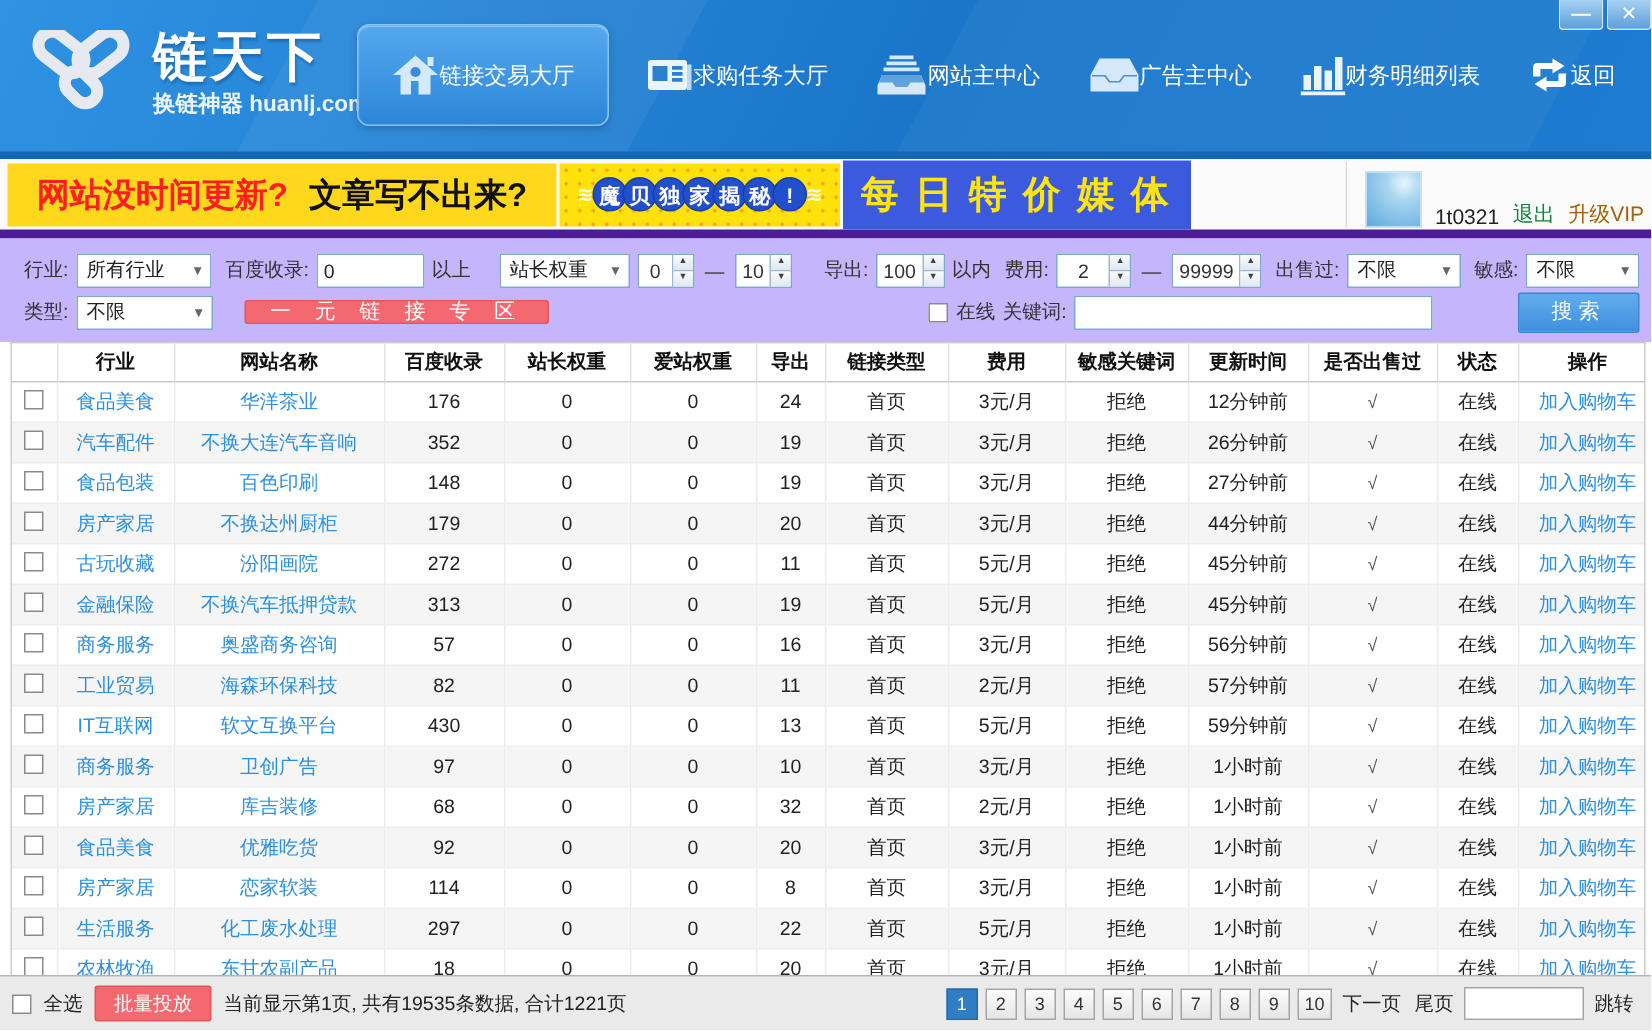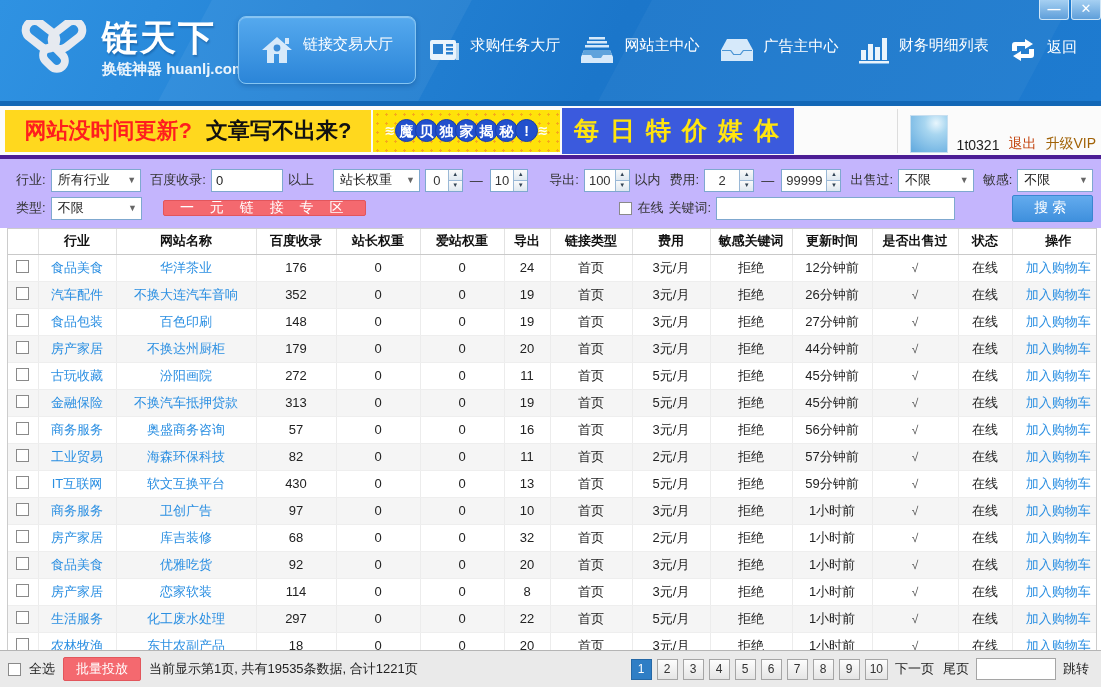--- a/index.html
+++ b/index.html
@@ -11,37 +11,37 @@
   .header .streak{position:absolute;background:rgba(255,255,255,0.055);transform:skewX(-28deg);}
   .header .s1{left:180px;top:-20px;width:260px;height:160px;}
   .header .s2{left:620px;top:-20px;width:420px;height:160px;background:rgba(255,255,255,0.04);}
   .header::after{content:"";position:absolute;left:0;right:0;bottom:0;height:5px;background:#1267b6;}
   .win-controls{position:absolute;top:0;right:0;display:flex;z-index:5;}
   .win-btn{width:30px;height:20px;background:linear-gradient(#a6d0f2,#5f9fda);border:1px solid #cfe6f8;border-top:none;color:#fff;text-align:center;line-height:18px;font-size:13px;font-weight:bold;cursor:pointer;border-radius:0 0 3px 3px;margin-left:2px;}
   .logo{position:absolute;left:18px;top:18px;display:flex;align-items:center;gap:12px;}
   .logo-text .t1{font-size:36px;font-weight:bold;color:#fff;letter-spacing:2px;line-height:40px;text-shadow:1px 2px 2px rgba(0,40,90,.3);}
   .logo-text .t2{font-size:15px;font-weight:bold;color:#eaf4fc;margin-top:2px;}
   .nav{position:absolute;left:238px;right:10px;top:0;height:100px;display:flex;align-items:center;justify-content:space-between;padding-right:6px;}
-  .nav-item{display:flex;align-items:flex-start;gap:10px;color:#fff;font-size:15px;cursor:pointer;padding:6px 8px;white-space:nowrap;}
+  .nav-item{display:flex;align-items:center;color:#fff;font-size:15px;cursor:pointer;padding:6px 8px;white-space:nowrap;}
   .nav-item.active{background:linear-gradient(#55a9ee,#2b85d8);border:1px solid #85c5f2;border-radius:8px;padding:18px 22px;box-shadow:0 2px 5px rgba(0,40,90,.25), inset 0 1px 1px rgba(255,255,255,.35);}
   .nav-icon{display:inline-flex;}
 
   
-  .banner-row{height:53px;background:#fbfbfb;border-bottom:4px solid #4c1d95;display:flex;align-items:center;padding:0 5px;flex:0 0 auto;}
+  .banner-row{height:53px;background:#fbfbfb;border-bottom:6px solid #4c1d95;display:flex;align-items:center;padding:0 5px;flex:0 0 auto;}
   .banner1{width:366px;height:42px;background:#ffd81e;display:flex;align-items:center;justify-content:center;gap:14px;white-space:nowrap;cursor:pointer;}
   .banner1 .r{color:#ff1e1e;font-size:22px;font-weight:bold;}
   .banner1 .k{color:#111;font-size:22px;font-weight:bold;}
   .banner2{width:187px;height:42px;background-color:#ffe20a;background-image:radial-gradient(#f6a81c 16%,transparent 17%);background-size:9px 9px;display:flex;align-items:center;justify-content:center;margin-left:2px;cursor:pointer;}
   .banner2 .wave{color:#fdfdf2;font-size:13px;font-weight:bold;margin:0 1px;}
   .b2c{display:inline-block;width:23px;height:23px;border-radius:50%;background:#2250cc;border:1px solid #183ea8;color:#fff;font-size:14px;font-weight:bold;text-align:center;line-height:22px;margin:0 -1.5px;}
   .banner3{width:232px;height:46px;background:#3b5add;color:#ffe40e;font-size:25px;font-weight:bold;letter-spacing:11px;display:flex;align-items:center;justify-content:center;padding-left:8px;margin-left:2px;cursor:pointer;}
   .user-block{margin-left:auto;display:flex;align-items:flex-end;gap:9px;border-left:1px solid #ddd;padding-left:12px;height:44px;}
   .avatar{width:38px;height:38px;background:radial-gradient(circle at 70% 20%,#e8f6fd 0%,#a8d6f0 30%,#5fa8de 100%);border:1px solid #c8dff0;}
   .user-name{font-size:14px;color:#222;}
-  .logout{font-size:14px;color:#c2410c;cursor:pointer;}
+  .logout{font-size:14px;color:#15803d;cursor:pointer;}
   .upgrade{font-size:14px;color:#a16207;cursor:pointer;}
 
   
   .filters{padding:6px 8px 5px 16px;background:#c4b5fd;flex:0 0 auto;}
   .f-row{display:flex;align-items:center;gap:5px;font-size:13px;color:#333;height:26px;margin:2px 0;white-space:nowrap;}
   .f-label{margin-left:4px;}
   .sel{height:23px;border:1px solid #7fa8cf;background:#fff;display:inline-flex;align-items:center;justify-content:space-between;padding:0 4px 0 6px;cursor:pointer;color:#222;}
   .sel .arr{font-size:9px;color:#666;margin-left:6px;}
   .ti{height:23px;border:1px solid #7fa8cf;background:#fff;padding:0 4px;font-size:13px;font-family:inherit;color:#222;}
   .spin{height:23px;border:1px solid #7fa8cf;background:#fff;display:inline-flex;align-items:stretch;}

